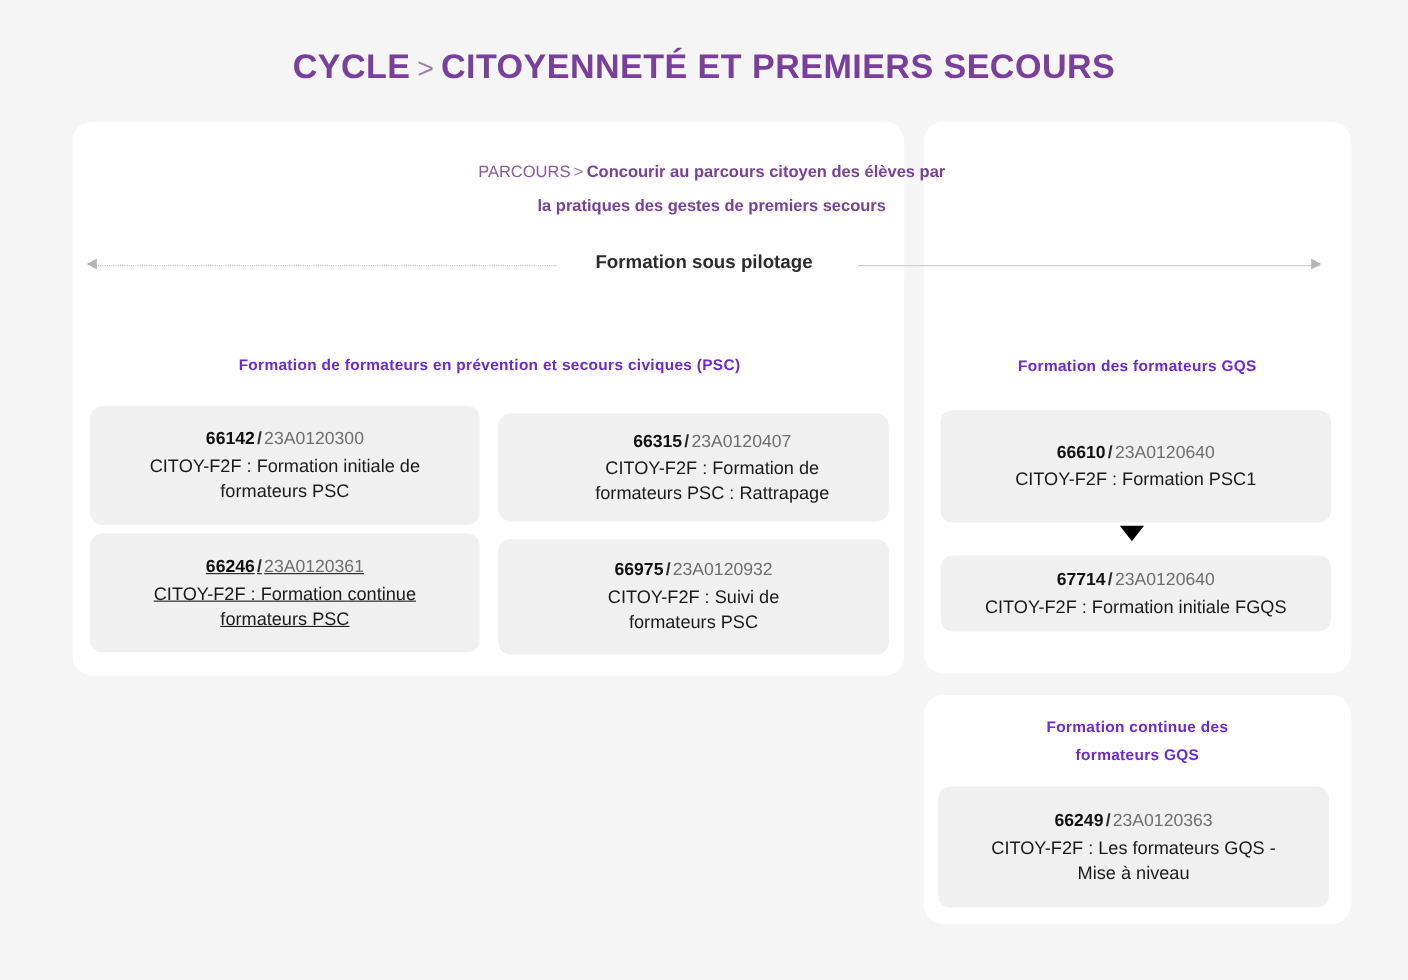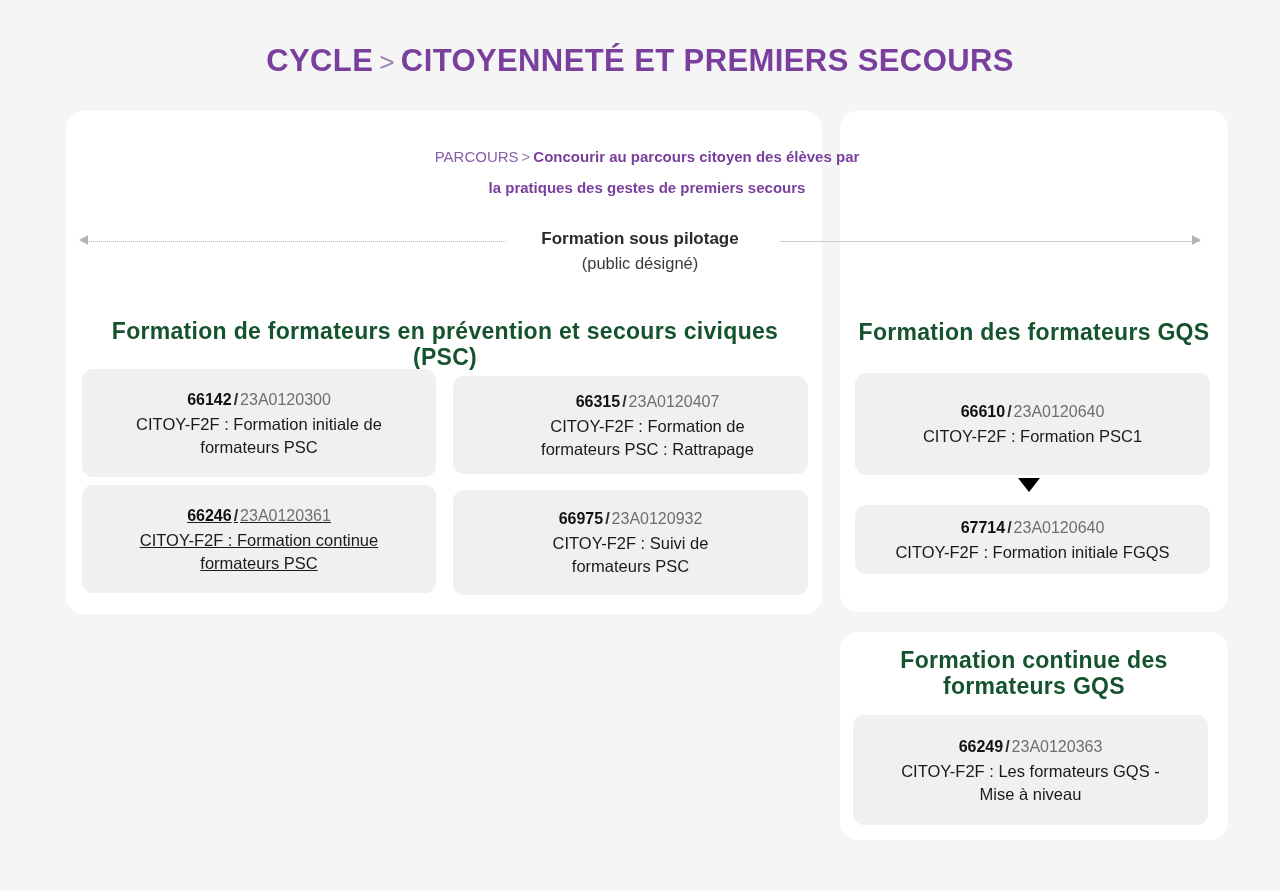--- a/index.html
+++ b/index.html
@@ -152,23 +152,23 @@
   }
   .axis-arrow.right {
     left: 1192px;
     border-left: 9px solid #b5b5b5;
   }
 
   
   .section-heading {
     position: absolute;
     text-align: center;
-    font-size: 23px;
-    font-weight: bold;
-    color: #14532d;
+    font-size: 14px;
+    font-weight: bold;
+    color: #6d28d9;
     letter-spacing: 0.3px;
     line-height: 26px;
     z-index: 5;
   }
   #heading-psc {
     left: 82px;
     top: 318px;
     width: 726px;
   }
   #heading-gqs {
@@ -275,21 +275,20 @@
   <span class="name">la pratiques des gestes de premiers secours</span>
 </div>
 
 <div class="axis-wrap">
   <div class="axis-line-left"></div>
   <div class="axis-arrow left"></div>
   <div class="axis-line-right"></div>
   <div class="axis-arrow right"></div>
   <div class="axis-label">
     <span class="bold">Formation sous pilotage</span>
-    <span class="sub">(public désigné)</span>
   </div>
 </div>
 
 <div class="section-heading" id="heading-psc">Formation de formateurs en prévention et secours civiques (PSC)</div>
 <div class="section-heading" id="heading-gqs">Formation des formateurs GQS</div>
 <div class="section-heading" id="heading-gqs-continue">
   <span>Formation continue des</span><br>
   <span>formateurs GQS</span>
 </div>
 

